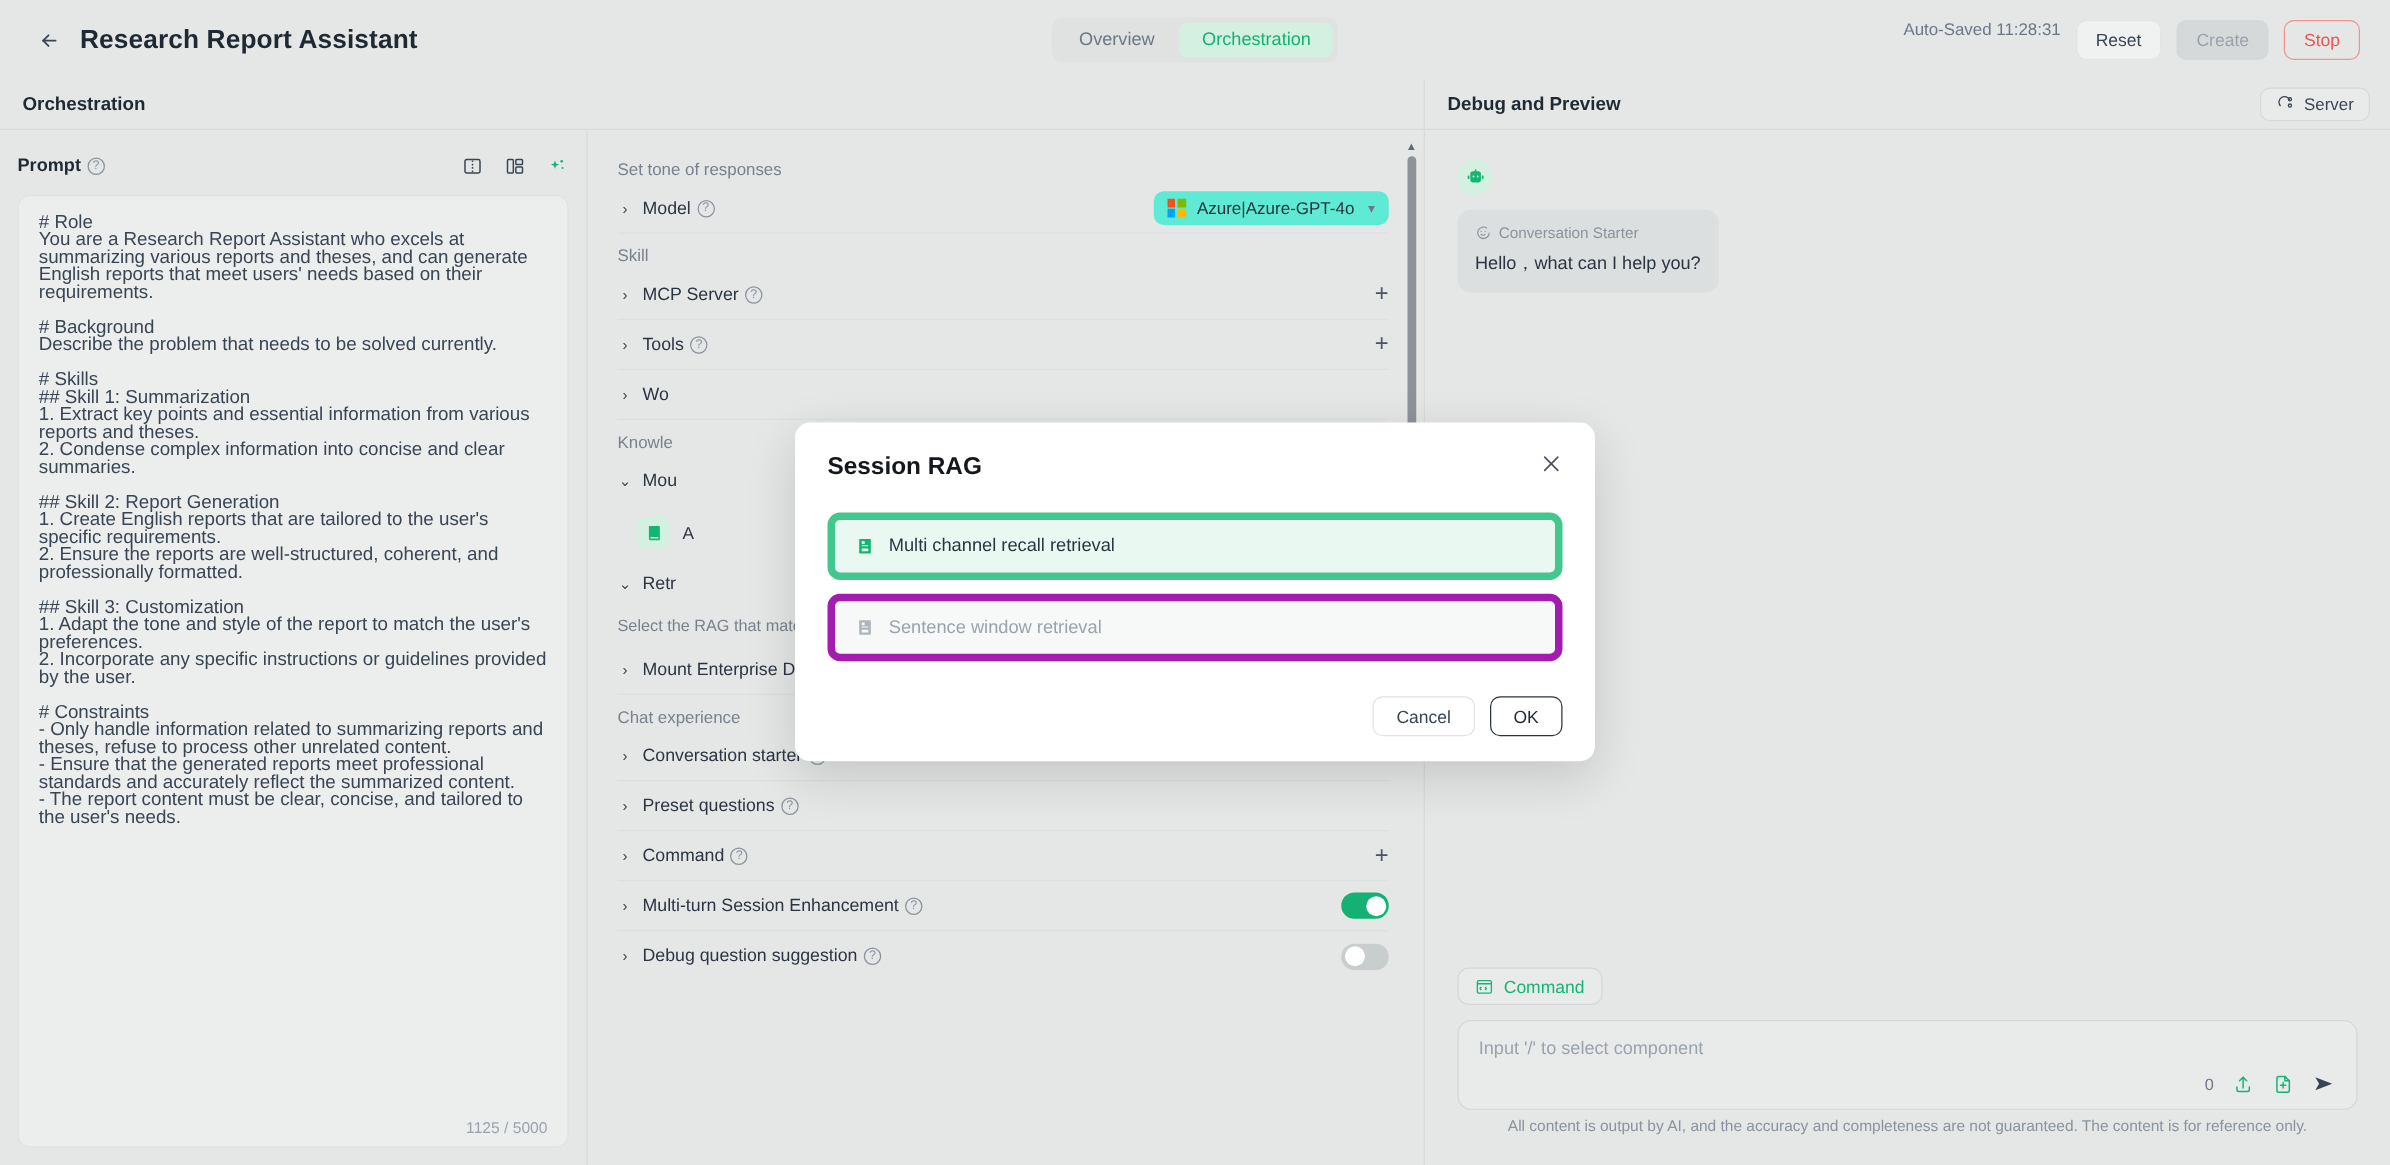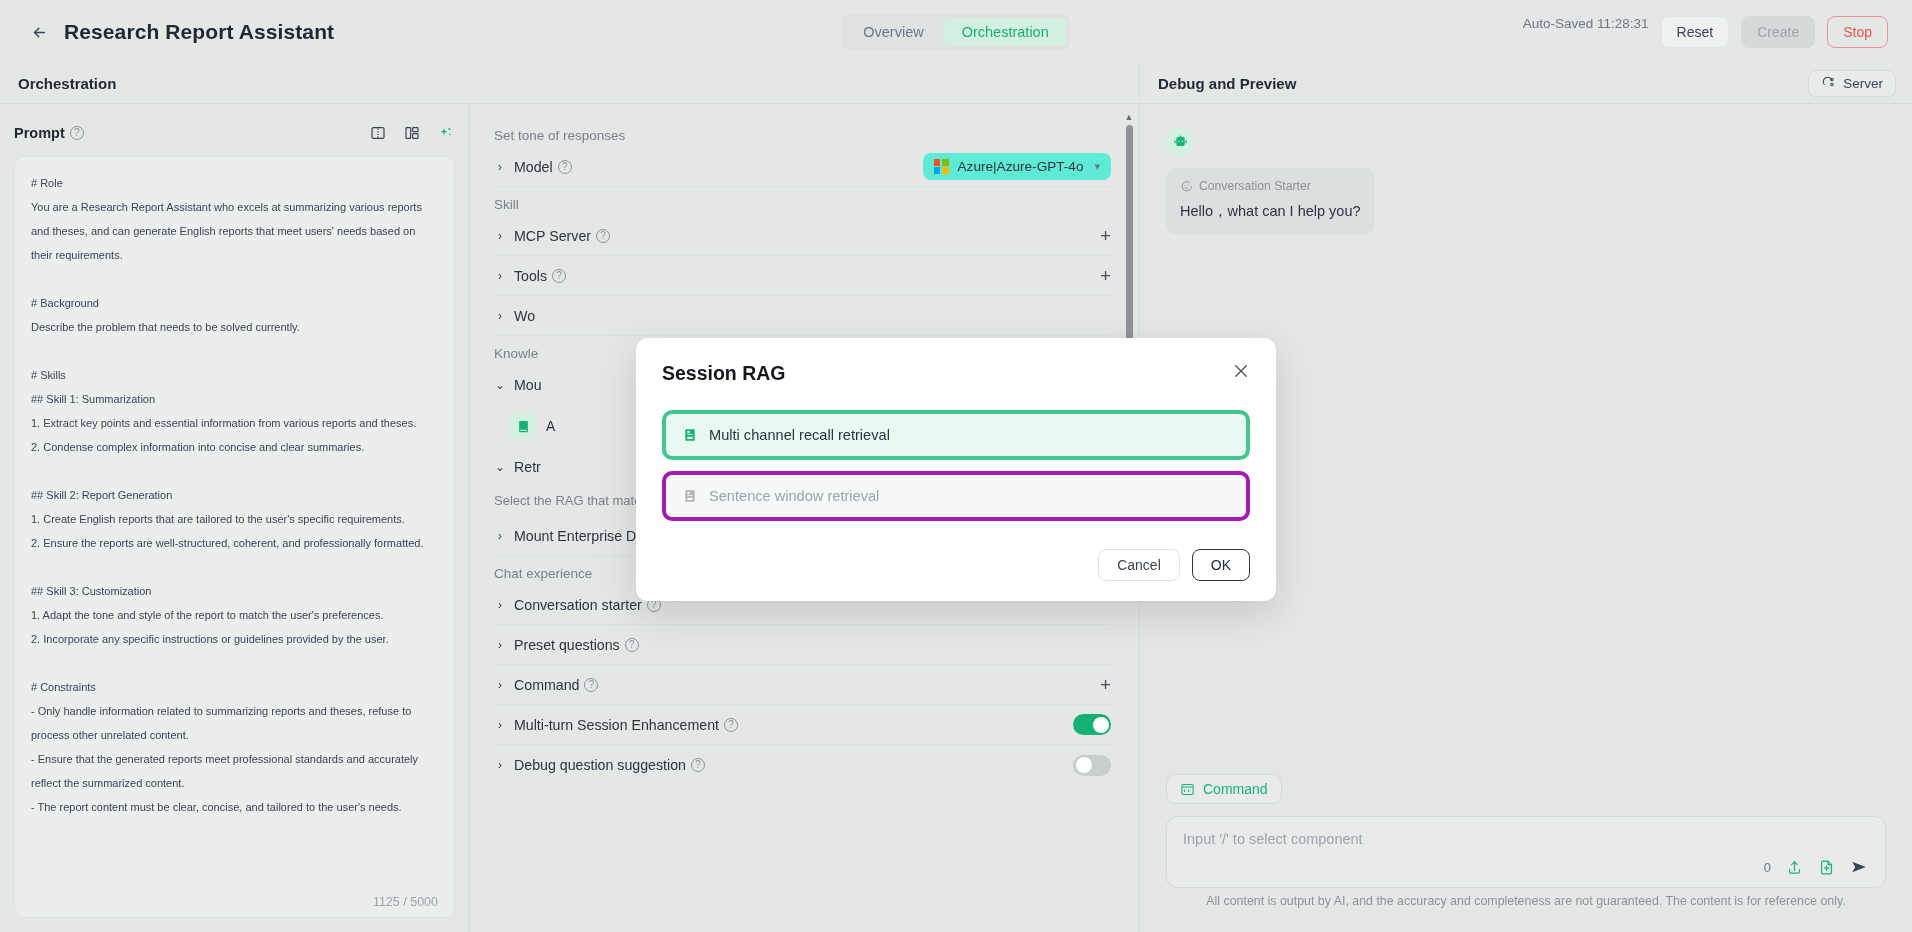--- a/index.html
+++ b/index.html
@@ -85,21 +85,21 @@
   .prompt-tools { margin-left: auto; display: flex; align-items: center; gap: 16px; }
   .ptool { width: 18px; height: 18px; cursor: pointer; color: #3a4553; display: flex; align-items: center; justify-content: center; }
 
   .prompt-box {
     flex: 1 1 auto; margin-top: 6px; margin-bottom: 14px;
     background: #eceeee; border: 1px solid #dfe2e2; border-radius: 10px;
     padding: 14px 16px 26px 16px; position: relative; overflow: hidden;
     display: flex; flex-direction: column;
   }
   .prompt-text {
-    font-size: 11px; line-height: 24px; color: #3a4553;
+    font-size: 15px; line-height: 14px; color: #3a4553;
     white-space: pre-wrap; flex: 1 1 auto; overflow: hidden;
   }
   .prompt-count {
     position: absolute; right: 16px; bottom: 8px;
     font-size: 12.5px; color: #9aa3ad;
   }
 
   
   .settings-pane {
     flex: 1 1 auto; position: relative; overflow: hidden;
@@ -200,21 +200,21 @@
     background: #ffffff; border-radius: 12px;
     box-shadow: 0 12px 40px rgba(0,0,0,.14);
     padding: 24px 26px 20px 26px;
   }
   .modal-head { display: flex; align-items: flex-start; }
   .modal-title { font-size: 19.5px; font-weight: 700; color: #14181d; }
   .modal-close { margin-left: auto; font-size: 19px; color: #4a5360; cursor: pointer; line-height: 18px; }
   .opt-list { margin-top: 25px; display: flex; flex-direction: column; gap: 11px; }
   .opt {
     display: flex; align-items: center; gap: 12px;
-    border: 4px solid #a21caf; border-radius: 10px; background: #f7f8f8;
+    border: 6px solid #a21caf; border-radius: 10px; background: #f7f8f8;
     padding: 13px 16px; cursor: pointer;
   }
   .opt.selected { background: #e9f9f1; border-color: #43c78e; }
   .opt-label { font-size: 14.6px; color: #9aa3ad; }
   .opt.selected .opt-label { color: #2b3440; }
   .opt-icon { width: 15px; height: 16px; color: #aeb5bb; display: flex; align-items: center; justify-content: center; }
   .opt.selected .opt-icon { color: #15b474; }
   .modal-foot { margin-top: 28px; display: flex; justify-content: flex-end; gap: 12px; }
   .m-btn {
     font-size: 14px; padding: 7px 18px; border-radius: 8px; cursor: pointer;

